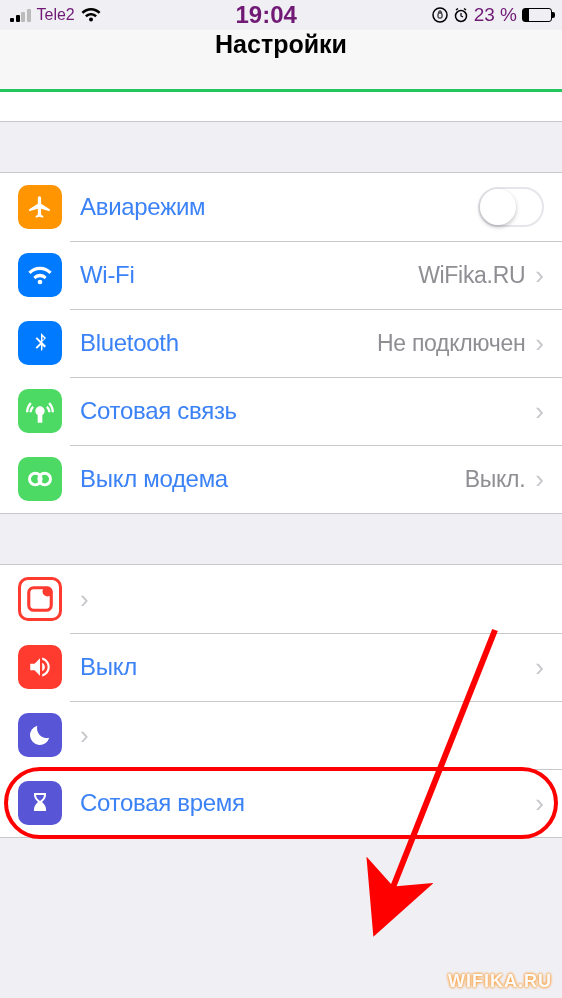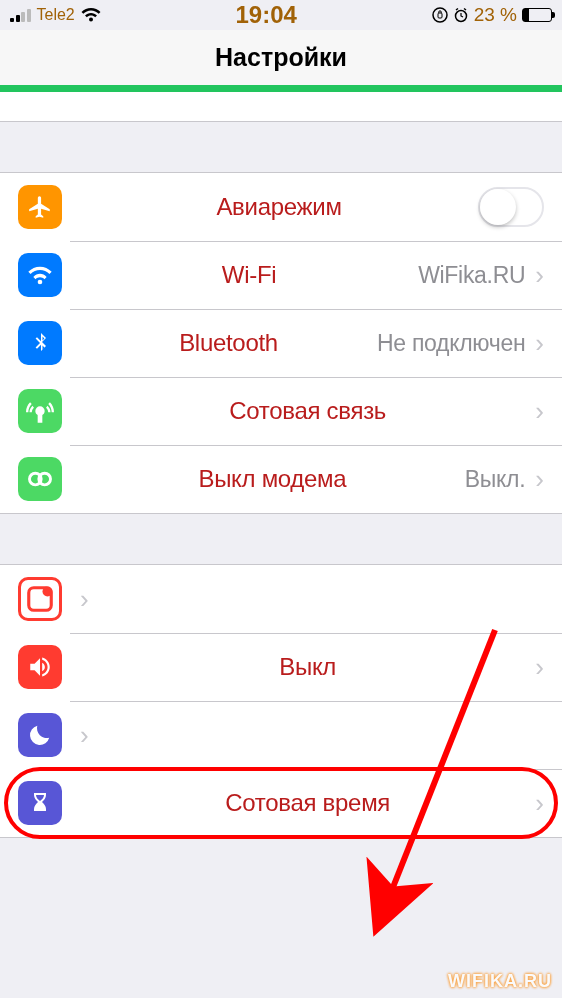--- a/index.html
+++ b/index.html
@@ -11,44 +11,43 @@
       overflow: hidden;
       position: relative;
     }
     .statusbar {
       height: 30px;
       display: flex;
       align-items: center;
       justify-content: space-between;
       padding: 0 10px;
       font-size: 17px;
-      color: #a16207;
+      color: #701a75;
     }
     .statusbar-left { display: flex; align-items: center; gap: 6px; }
     .statusbar-right { display: flex; align-items: center; gap: 5px; }
     .signal-bars { display: flex; align-items: flex-end; gap: 1.5px; height: 14px;}
     .signal-bars span { width: 4px; background:#000; border-radius:1px;}
     .signal-bars span:nth-child(1){height:4px;}
     .signal-bars span:nth-child(2){height:7px;}
     .signal-bars span:nth-child(3){height:10px; background:#bbb;}
     .signal-bars span:nth-child(4){height:13px; background:#bbb;}
     .carrier { font-size: 16px; }
     .wifi-icon { width:20px; height:14px; }
     .time { font-weight:600; font-size:24px;}
     .battery-pct { font-size:19px;}
     .battery-icon { width:30px; height:14px; border:1.5px solid #000; border-radius:3px; position:relative;}
     .battery-icon::after { content:''; position:absolute; right:-4px; top:3px; width:3px; height:6px; background:#000; border-radius:0 2px 2px 0;}
     .battery-fill { height:100%; width:23%; background:#000;}
     
     .navbar {
       height: 62px;
       display:flex;
-      align-items:center;
       justify-content:center;
-      border-bottom: 7px solid #22c55e;
+      border-bottom: 3px solid #22c55e;
       background: #f7f7f7;
     }
     .navbar-title { font-size: 25px; font-weight:600; }
 
     .partial-row {
       height: 30px;
       background:#fff;
       border-bottom:1px solid #c8c7cc;
       margin-top:0;
     }
@@ -77,21 +76,21 @@
     .app-icon {
       width:44px;
       height:44px;
       border-radius:10px;
       margin-right:18px;
       flex-shrink:0;
       display:flex;
       align-items:center;
       justify-content:center;
     }
-    .row-label { font-size:24px; flex:1; color:#b91c1c; letter-spacing:-0.3px;text-align:center;}
+    .row-label { font-size:24px; flex:1; color:#3b82f6; letter-spacing:-0.3px;}
     .row-value { font-size:23px; color:#8e8e93; margin-right:10px; letter-spacing:-0.3px;}
     .chevron { color:#c7c7cc; font-size:26px; font-weight:300;}
     .toggle {
       width:66px; height:40px; background:#fff; border:2px solid #e5e5ea; border-radius:20px; position:relative;
     }
     .toggle-knob {
       width:36px; height:36px; background:#fff; border-radius:50%; box-shadow:0 2px 4px rgba(0,0,0,0.25); position:absolute; left:0; top:0;
     }
     
     .ic-orange{background:#ff9500;}

